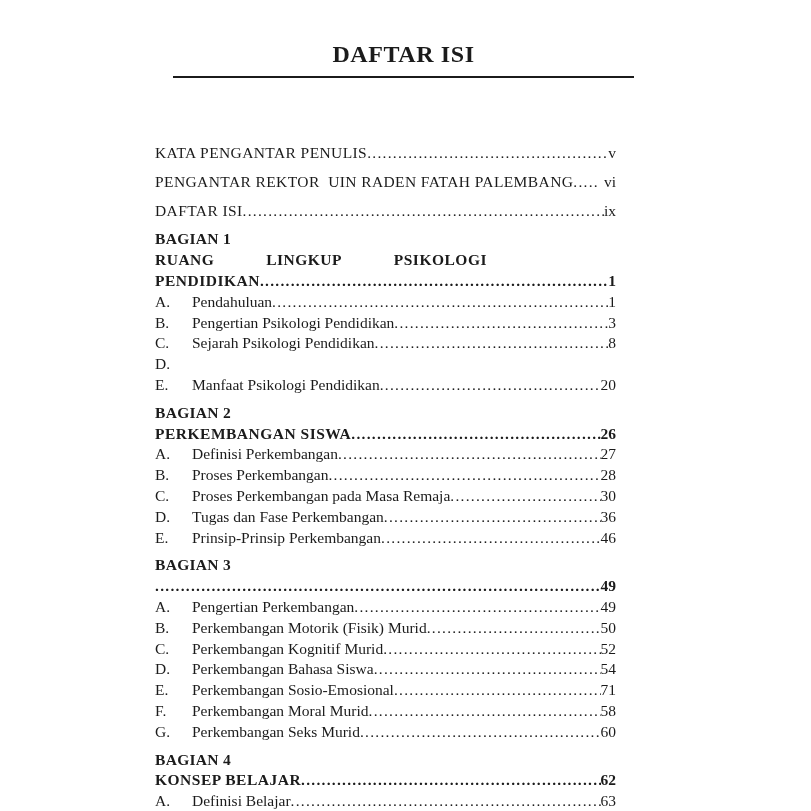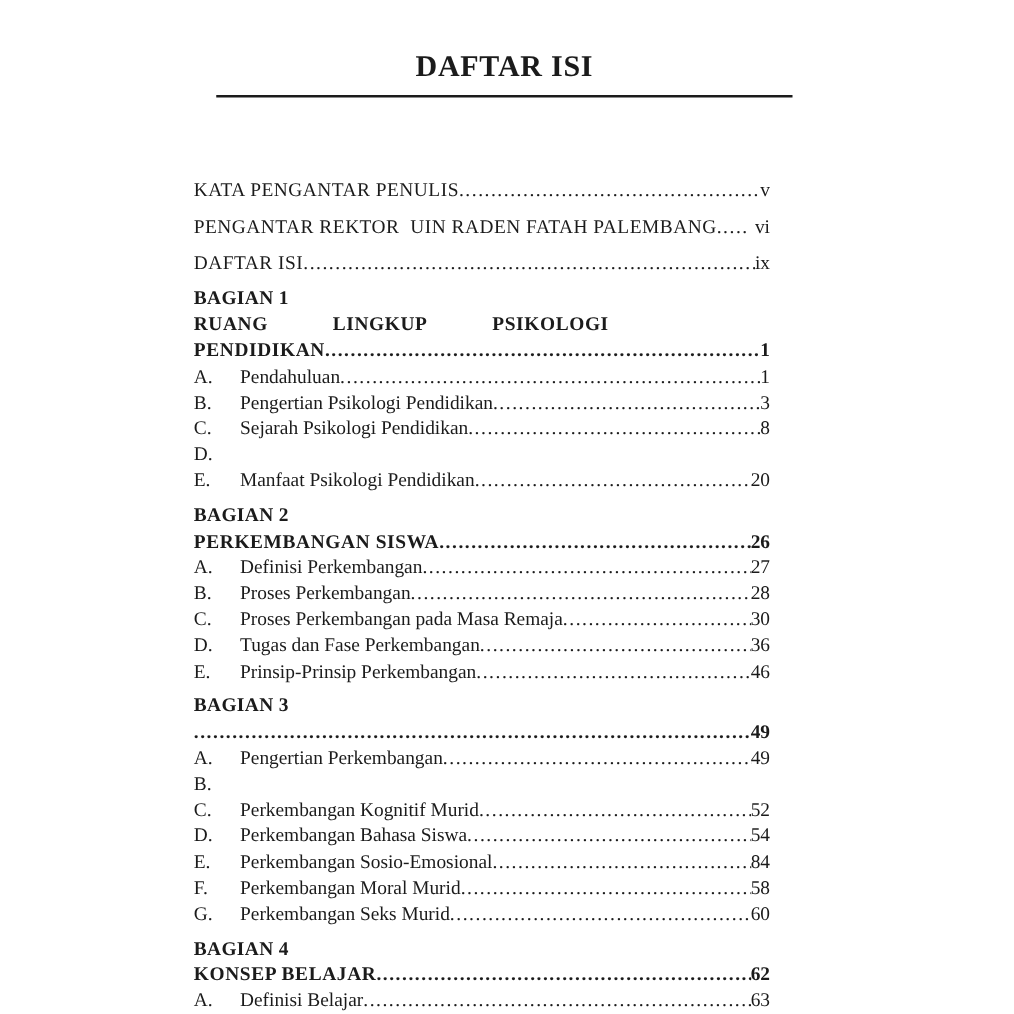--- a/index.html
+++ b/index.html
@@ -206,20 +206,27 @@
             <div class="item-body">
               <div class="toc-row">
                 <span class="item-label">Pengertian Perkembangan</span>
                 <span class="leader"></span>
                 <span class="pagenum">49</span>
               </div>
             </div>
           </div>
           <div class="item">
             <span class="letter">B.</span>
+            <div class="item-body">
+              <div class="toc-row">
+                <span class="item-label">Perkembangan Motorik (Fisik) Murid</span>
+                <span class="leader"></span>
+                <span class="pagenum">50</span>
+              </div>
+            </div>
           </div>
           <div class="item">
             <span class="letter">C.</span>
             <div class="item-body">
               <div class="toc-row">
                 <span class="item-label">Perkembangan Kognitif Murid</span>
                 <span class="leader"></span>
                 <span class="pagenum">52</span>
               </div>
             </div>
@@ -233,21 +240,21 @@
                 <span class="pagenum">54</span>
               </div>
             </div>
           </div>
           <div class="item">
             <span class="letter">E.</span>
             <div class="item-body">
               <div class="toc-row">
                 <span class="item-label">Perkembangan Sosio-Emosional</span>
                 <span class="leader"></span>
-                <span class="pagenum">84</span>
+                <span class="pagenum">71</span>
               </div>
             </div>
           </div>
           <div class="item">
             <span class="letter">F.</span>
             <div class="item-body">
               <div class="toc-row">
                 <span class="item-label">Perkembangan Moral Murid</span>
                 <span class="leader"></span>
                 <span class="pagenum">58</span>

